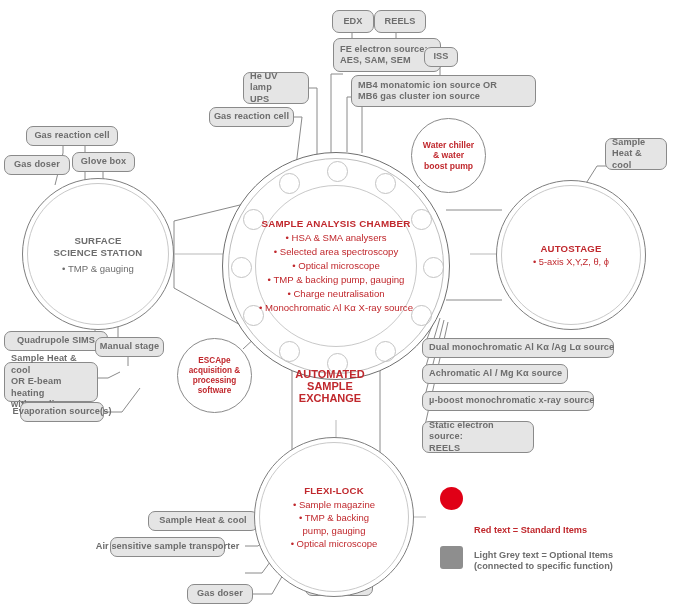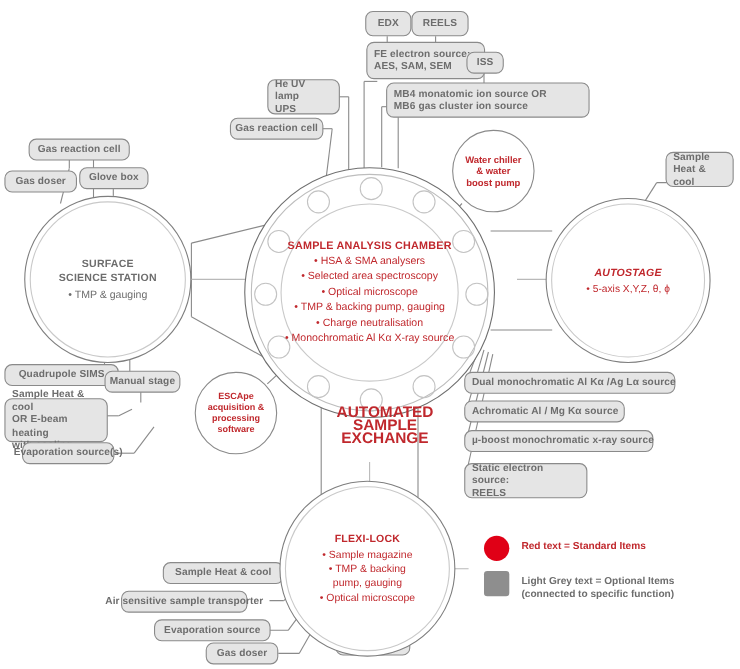--- a/index.html
+++ b/index.html
@@ -54,46 +54,46 @@
   #main{left:222px;top:152px;width:228px;height:228px;border:1.4px solid #6f6f6f;}
   #main .ring2{position:absolute;left:5px;top:5px;right:5px;bottom:5px;border:1px solid #bdbdbd;border-radius:50%;}
   #main .ring3{position:absolute;left:32px;top:32px;right:32px;bottom:32px;border:1px solid #c9c9c9;border-radius:50%;}
   #main .ttl{font-size:9.8px;margin-bottom:2px;}
   #main .bul{font-size:9.6px;line-height:14px;}
   .port{position:absolute;width:19px;height:19px;border:1px solid #c3c3c3;border-radius:50%;}
 
   
   #auto{left:496px;top:180px;width:150px;height:150px;border:1px solid #7e7e7e;}
   #auto .ring{position:absolute;left:4px;top:4px;right:4px;bottom:4px;border:1px solid #c9c9c9;border-radius:50%;}
-  #auto .ttl{font-size:9.6px;font-style:italic;}
+  #auto .ttl{font-size:9.6px;}
   #auto .bul{font-size:9.3px;margin-top:3px;}
 
   
   #flex{left:254px;top:437px;width:160px;height:160px;border:1px solid #7e7e7e;}
   #flex .ring{position:absolute;left:4px;top:4px;right:4px;bottom:4px;border:1px solid #c9c9c9;border-radius:50%;}
   #flex .ttl{font-size:9.6px;margin-bottom:2px;}
   #flex .bul{font-size:9.5px;line-height:13px;}
 
   
   #chiller{left:411px;top:118px;width:75px;height:75px;border:1px solid #8a8a8a;}
   #chiller .bul{font-size:8.6px;line-height:10.5px;font-weight:bold;}
   #escape{left:177px;top:338px;width:75px;height:75px;border:1px solid #8a8a8a;}
   #escape .bul{font-size:8.2px;line-height:10px;font-weight:bold;}
 
   
-  #ase{position:absolute;left:304px;top:368px;width:92px;text-align:center;
-       font-size:14px;line-height:12px;font-weight:bold;color:#c0282d;}
+  #ase{position:absolute;left:284px;top:368px;width:92px;text-align:center;
+       font-size:11px;line-height:12px;font-weight:bold;color:#c0282d;}
 
   
   #legend{position:absolute;left:440px;top:487px;width:230px;}
   .lgrow{display:flex;align-items:flex-start;margin-bottom:9px;}
   .swatch-dot{width:23px;height:23px;border-radius:50%;background:#e00016;flex:0 0 23px;margin-right:11px;}
   .swatch-sq{width:23px;height:23px;border-radius:3px;background:#8e8e8e;flex:0 0 23px;margin-right:11px;}
   .lgtxt{font-size:9.2px;line-height:11.5px;font-weight:bold;padding-top:4px;}
-  .lgtxt.red{color:#c0282d;}
+  .lgtxt.red{color:#c0282d;margin-top:34px;}
   .lgtxt.grey{color:#6d6d6d;}
 </style>
 </head>
 <body>
 
 <div id="stage">
 
   <svg id="wires" viewBox="0 0 673 608">
     <g stroke="#8a8a8a" stroke-width="1" fill="none">
 
@@ -216,21 +216,20 @@
 
   <div class="lbl" style="left:422px;top:391px;width:172px;height:20px;display:flex;align-items:center;">µ-boost monochromatic x-ray source</div>
 
   <div class="lbl" style="left:422px;top:421px;width:112px;height:32px;white-space:pre-line;display:flex;align-items:center;">Static electron source:
 REELS</div>
 
   <div class="lbl c" style="left:148px;top:511px;width:110px;height:20px;display:flex;align-items:center;justify-content:center;">Sample Heat &amp; cool</div>
 
   <div class="lbl c" style="left:110px;top:537px;width:115px;height:20px;display:flex;align-items:center;justify-content:center;">Air sensitive sample transporter</div>
 
-  <div class="lbl c" style="left:140px;top:563px;width:106px;height:20px;display:flex;align-items:center;justify-content:center;">Evaporation source</div>
 
   <div class="lbl c" style="left:187px;top:584px;width:66px;height:20px;display:flex;align-items:center;justify-content:center;">Gas doser</div>
 
   <div class="lbl c" style="left:305px;top:576px;width:68px;height:20px;display:flex;align-items:center;justify-content:center;">Glove box</div>
 
   <div class="circ" id="sss">
     <div class="ring"></div>
     <div class="inner">
       <div class="ttl grey">SURFACE</div>
       <div class="ttl grey">SCIENCE STATION</div>

